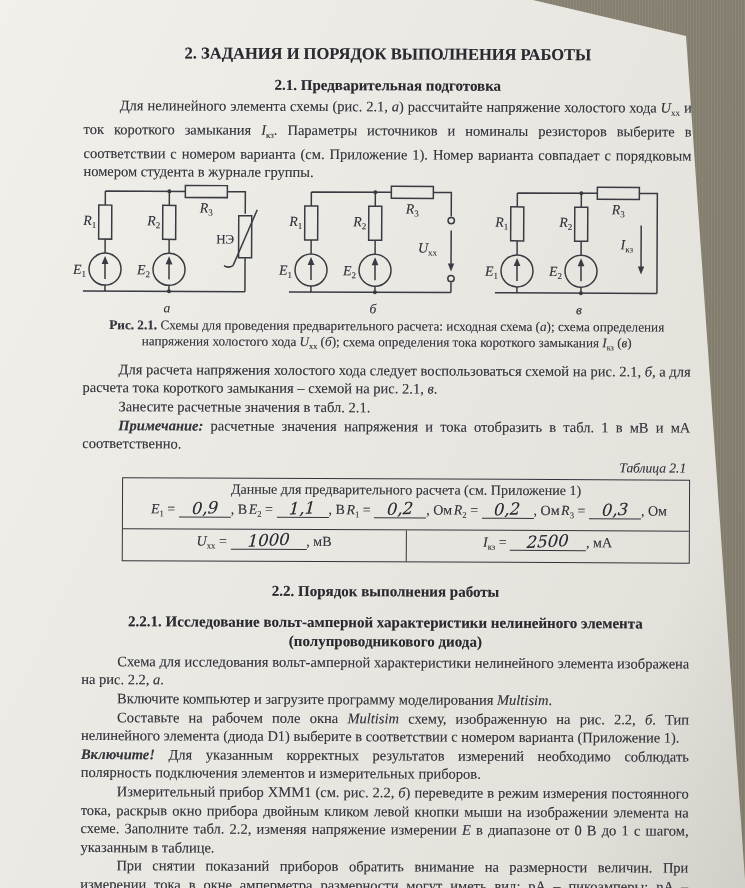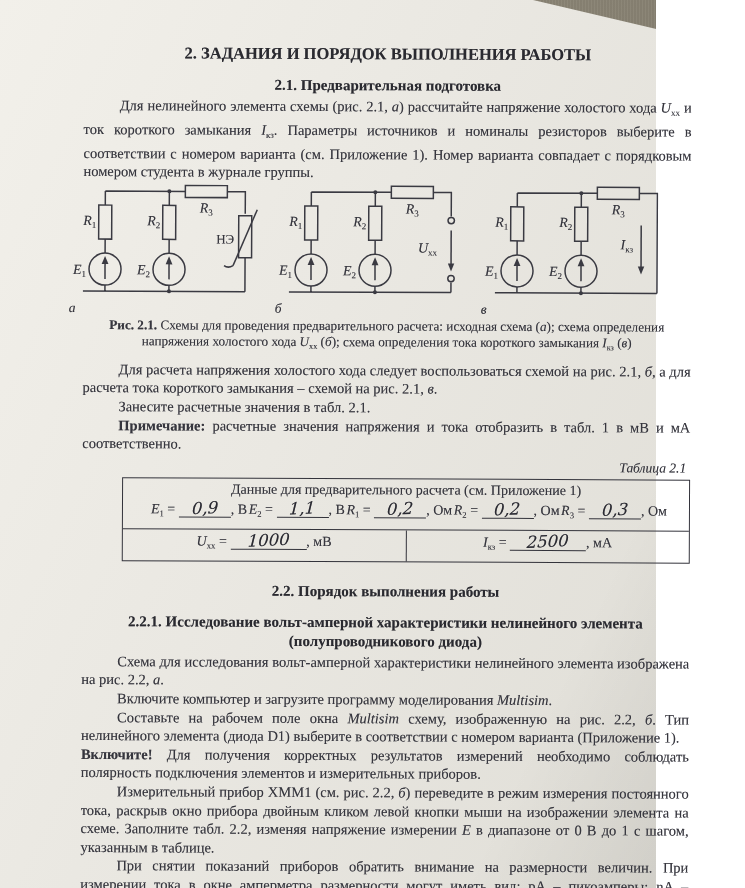--- a/index.html
+++ b/index.html
@@ -1,17 +1,17 @@
 <!DOCTYPE html>
 <html><head>
 <meta charset="utf-8">
 <style>
   html,body{margin:0;padding:0;}
   body{width:745px;height:888px;overflow:hidden;font-family:"Liberation Serif",serif;}
-  .photo{position:relative;width:656px;height:888px;
+  .photo{position:relative;width:745px;height:888px;
     background:linear-gradient(100deg,#938d7e 0%,#8d8778 45%,#857f70 100%);}
   .photo::after{content:"";position:absolute;inset:0;
     background:repeating-linear-gradient(90deg,rgba(255,255,255,0.03) 0 1px,rgba(0,0,0,0.03) 1px 3px);
     pointer-events:none;}
   .paper{position:absolute;inset:0;
     background:linear-gradient(115deg,#f2f0ea 0%,#eae8e2 45%,#e0ded7 100%);
     clip-path:polygon(0px 0px,533px 0px,686px 36px,745px 880px,745px 888px,0px 888px);
     z-index:2;}
   .paper::before{content:"";position:absolute;inset:0;
     background:linear-gradient(295deg,rgba(0,0,0,0.07) 0%,rgba(0,0,0,0) 18%);}
@@ -19,25 +19,25 @@
     font-size:14.5px;line-height:18.6px;transform:rotate(0.25deg);transform-origin:top left;
     text-shadow:0 0 0.5px rgba(50,50,60,0.45);}
   .h1{font-weight:bold;text-align:center;font-size:16.5px;color:#2a2a30;margin:0 0 12px 0;}
   .h2{font-weight:bold;text-align:center;font-size:15px;color:#2a2a30;margin:0 0 3px 0;}
   .h2b{font-weight:bold;text-align:center;font-size:15px;color:#2a2a30;margin:20px 0 12px 0;}
   .h3{font-weight:bold;text-align:center;font-size:15px;color:#2a2a30;margin:0 0 2px 0;line-height:19px;}
   .para{margin:0;text-align:justify;text-indent:36px;}
   .para.noind{text-indent:0;}
   .i{font-style:italic;}
   .b{font-weight:bold;margin-top:24px;}
-  .bi{font-weight:bold;margin-top:17px;}
+  .bi{font-weight:bold;font-style:italic;margin-top:17px;}
   .sub{font-size:0.62em;vertical-align:-0.35em;letter-spacing:0;}
   
   .figrow{display:flex;gap:10px;margin:2px 0 2px -14px;}
-  .figcell{width:196px;text-align:left;}
+  .figcell{width:196px;text-align:center;}
   .figcell svg{display:block;}
   .figlabel{font-style:italic;font-size:13.5px;line-height:14px;margin-top:0;}
   .caption{text-align:center;font-size:13.2px;line-height:16.6px;margin:2px 0 5px 0;}
   svg .w{stroke:#3a3a42;stroke-width:1.5;fill:none;}
   svg .f{fill:#3a3a42;stroke:none;}
   svg .lbl{font-family:"Liberation Serif",serif;font-style:italic;font-size:14px;fill:#36363e;}
   svg .ss{font-size:9px;font-style:normal;}
   svg .up{font-style:normal;font-size:13px;}
   
   .tbl-label{font-style:italic;font-size:13.5px;text-align:right;margin:4px 4px 2px 0;}
@@ -178,19 +178,19 @@
       <div class="h2b">2.2. Порядок выполнения работы</div>
 
       <div class="h3">
         <div>2.2.1. Исследование вольт-амперной характеристики нелинейного элемента</div>
         <div>(полупроводникового диода)</div>
       </div>
 
       <p class="para"><span>Схема для исследования вольт-амперной характеристики нелинейного элемента изображена на рис. 2.2, </span><span class="i">а</span><span>.</span></p>
       <p class="para"><span>Включите компьютер и загрузите программу моделирования </span><span class="i">Multisim</span><span>.</span></p>
       <p class="para"><span>Составьте на рабочем поле окна </span><span class="i">Multisim</span><span> схему, изображенную на рис. 2.2, </span><span class="i">б</span><span>. Тип нелинейного элемента (диода D1) выберите в соответствии с номером варианта (Приложение 1).</span></p>
-      <p class="para noind"><span class="bi">Включите!</span><span> Для получения корректных результатов измерений необходимо соблюдать полярность подключения элементов и измерительных приборов.</span></p>
+      <p class="para noind"><span class="bi">Включите!</span><span> Для указанным корректных результатов измерений необходимо соблюдать полярность подключения элементов и измерительных приборов.</span></p>
       <p class="para"><span>Измерительный прибор XMM1 (см. рис. 2.2, </span><span class="i">б</span><span>) переведите в режим измерения постоянного тока, раскрыв окно прибора двойным кликом левой кнопки мыши на изображении элемента на схеме. Заполните табл. 2.2, изменяя напряжение измерении </span><span class="i">E</span><span> в диапазоне от 0 В до 1 с шагом, указанным в таблице.</span></p>
       <p class="para"><span>При снятии показаний приборов обратить внимание на размерности величин. При измерении тока в окне амперметра размерности могут иметь вид: pA – пикоамперы; nA – наноамперы; uA – микроамперы; mA – миллиамперы.</span></p>
 
     </div>
   </div>
 </div>
 
 </body></html>

